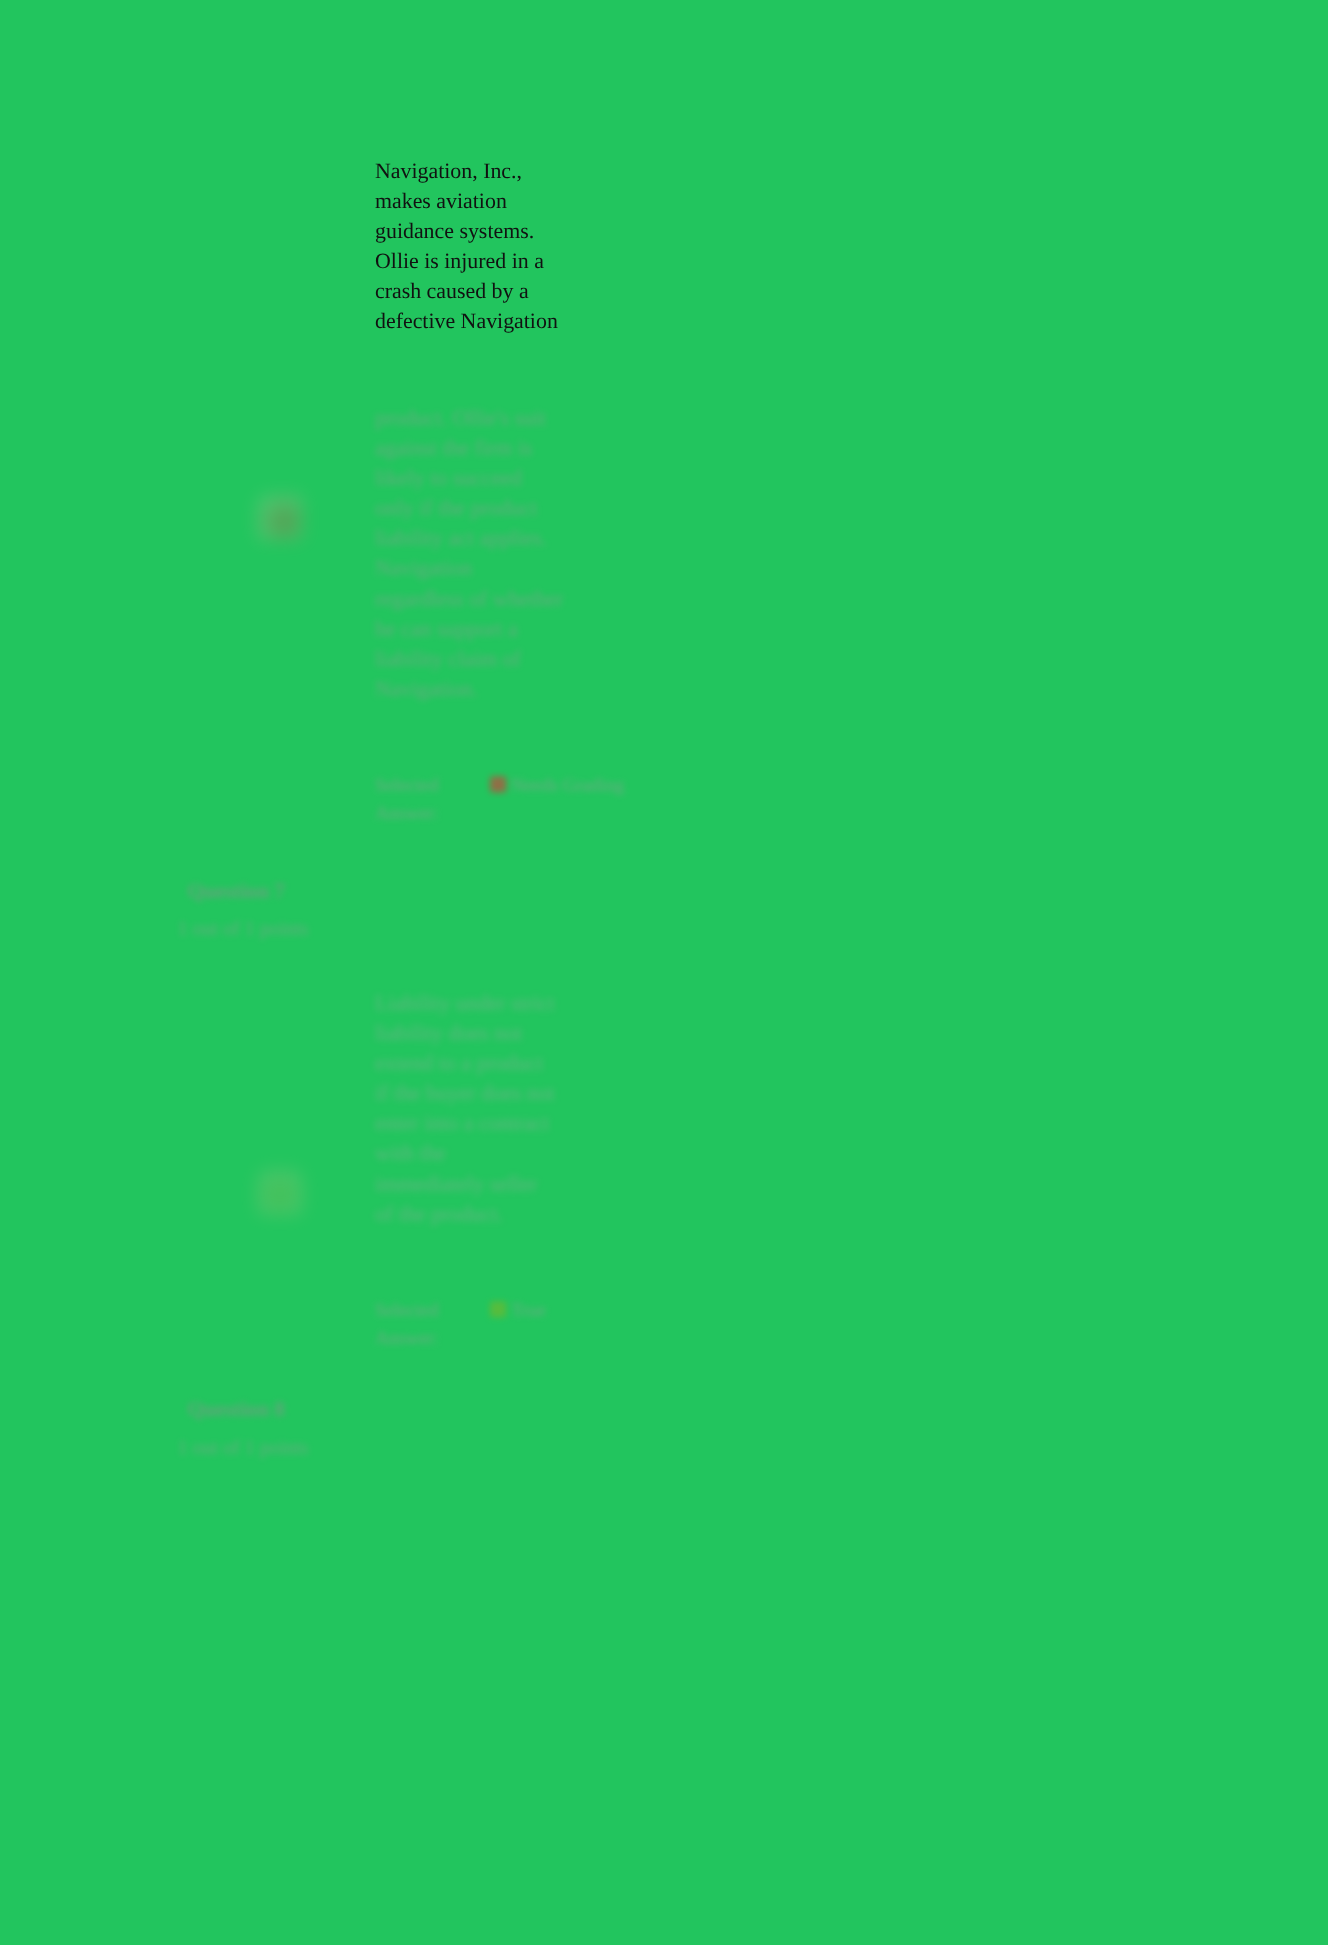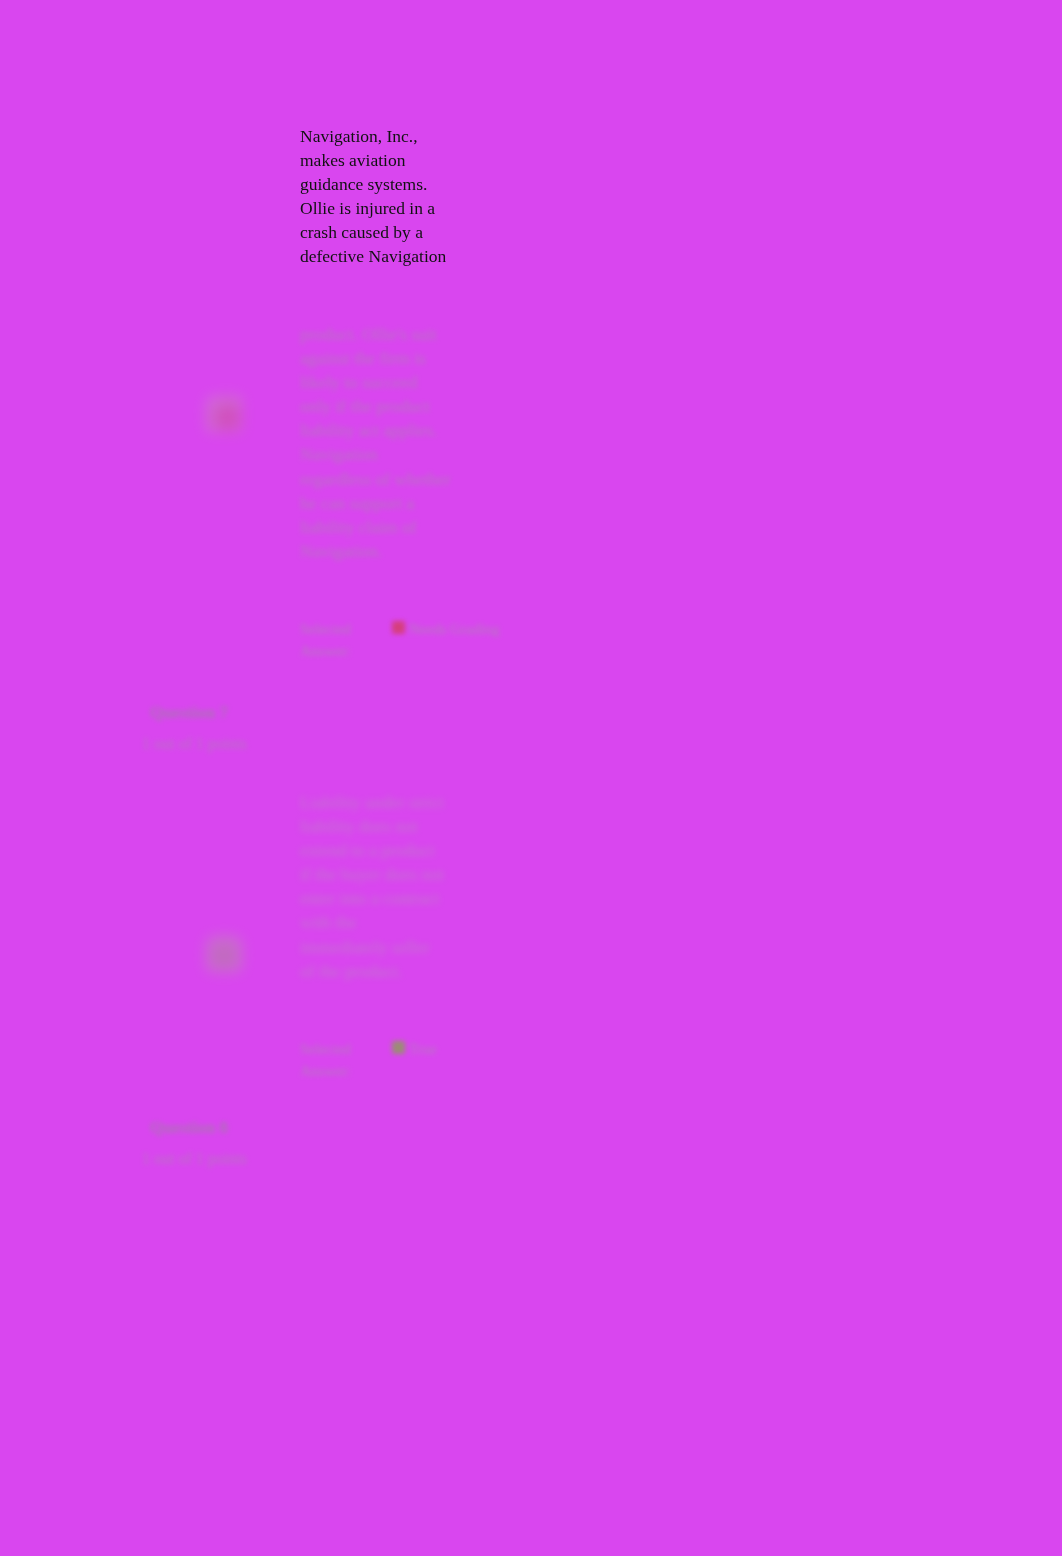--- a/index.html
+++ b/index.html
@@ -13,21 +13,21 @@
     height: 1556px;
     position: relative;
     overflow: hidden;
     font-family: "Liberation Serif", serif;
     color: #111111;
   }
 
   .page {
     position: absolute;
     inset: 0;
-    background: #d946ef;
+    background: #22c55e;
   }
 
   .stem {
     position: absolute;
     left: 300px;
     width: 152px;
     font-size: 17.5px;
     line-height: 24.1px;
     text-align: left;
     color: #111111;

